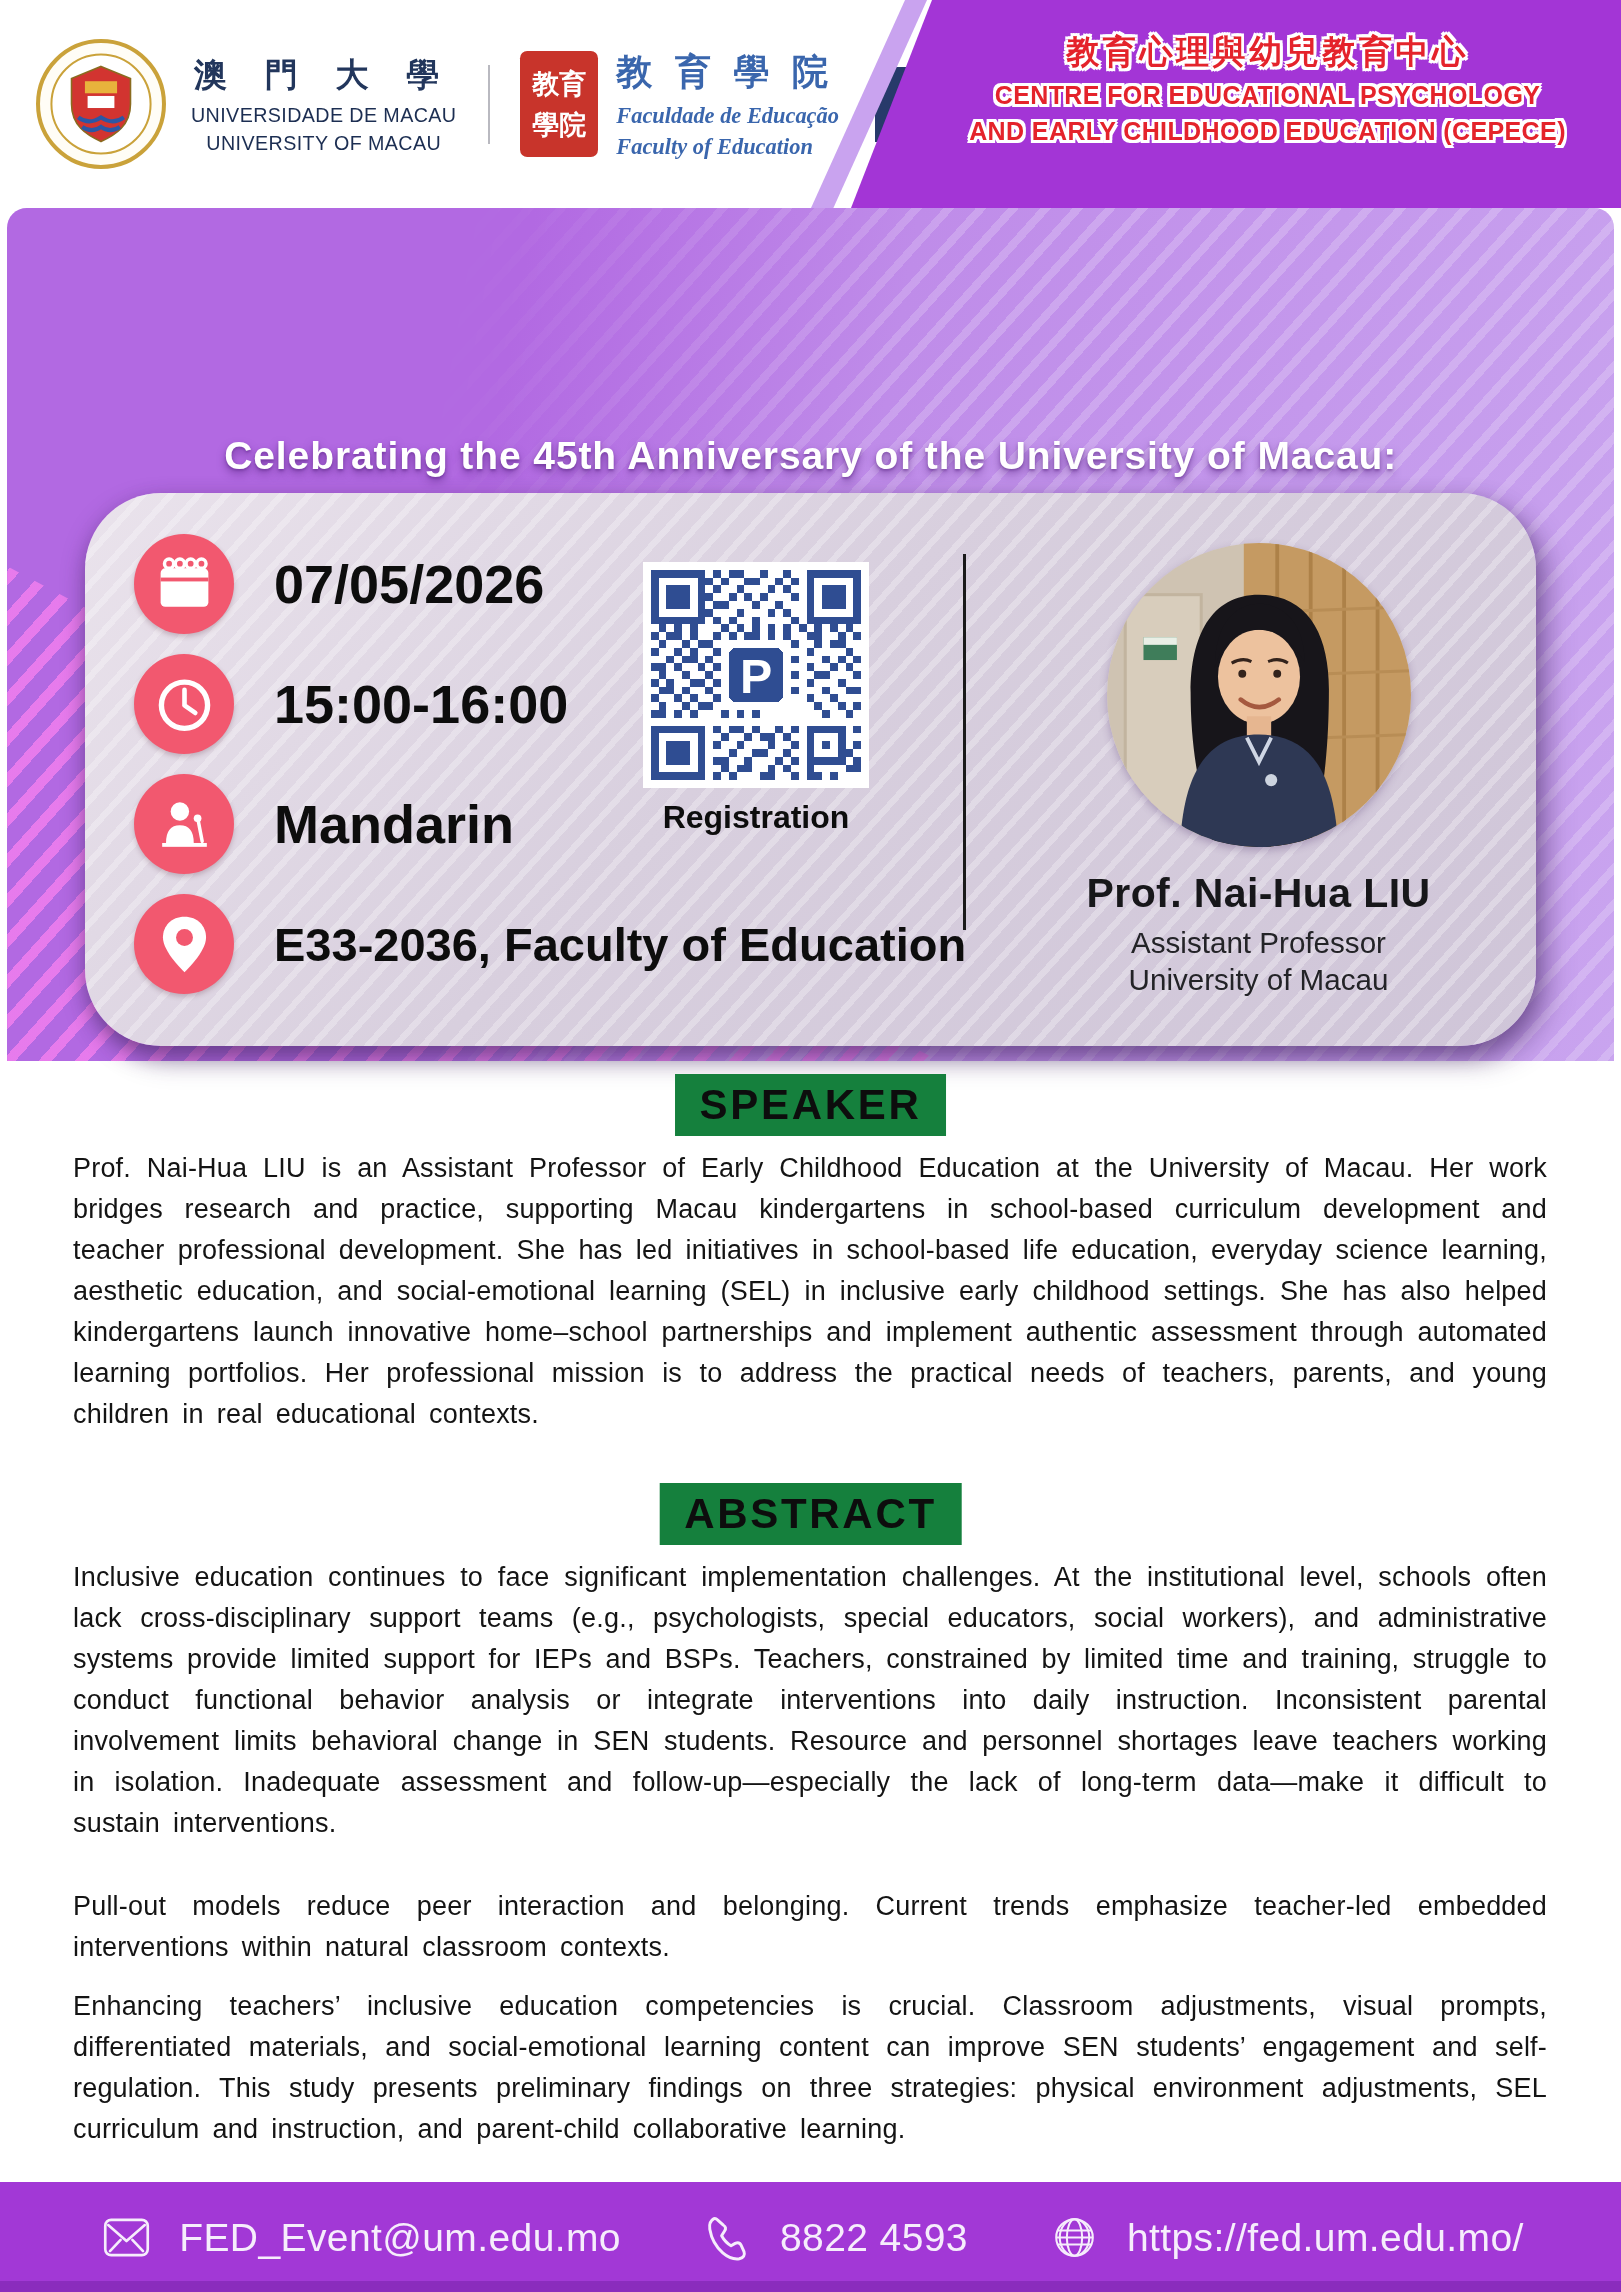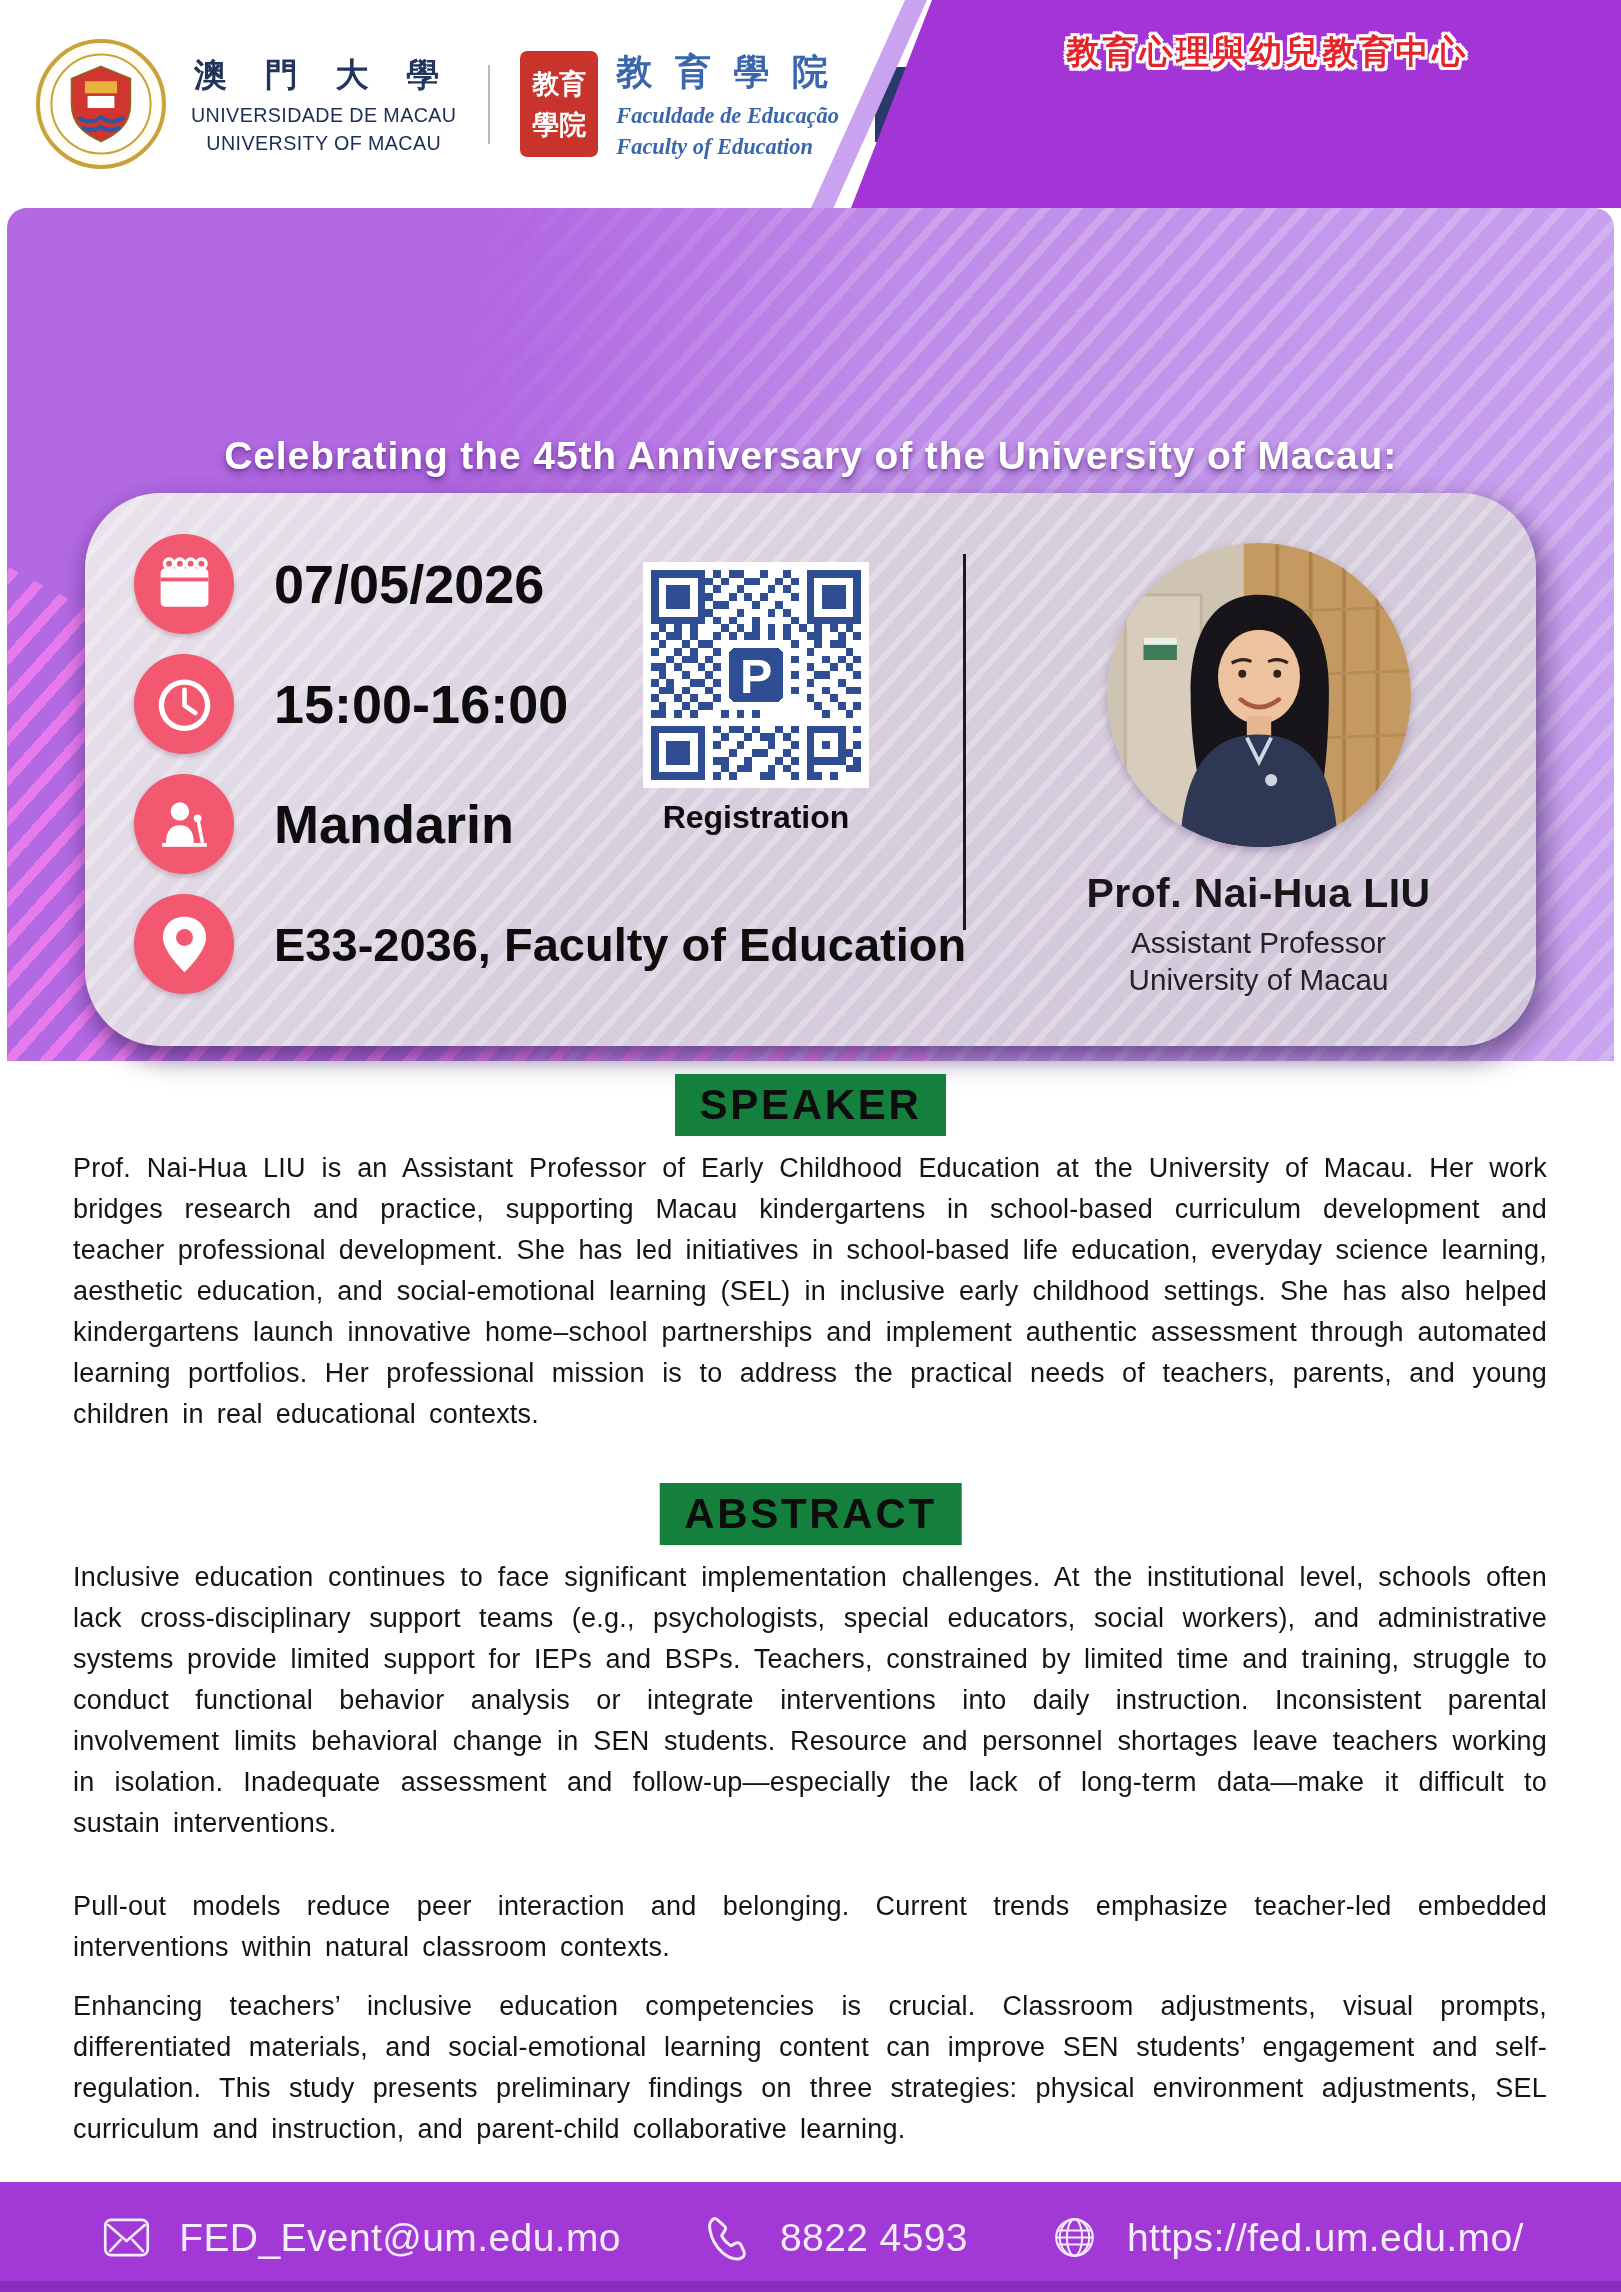--- a/index.html
+++ b/index.html
@@ -147,20 +147,22 @@
           <div class="c">奮進新程</div>
           <div class="e">Strive Forward and</div>
           <div class="e">Achieve Beyond</div>
         </div>
       </div>
     </div>
 
     <div class="centre-accent"></div>
     <div class="centre-banner">
       <div class="cn outline-red">教育心理與幼兒教育中心</div>
+      <div class="en outline-red">CENTRE FOR EDUCATIONAL PSYCHOLOGY</div>
+      <div class="en outline-red">AND EARLY CHILDHOOD EDUCATION (CEPECE)</div>
     </div>
   </div>
 
   <div class="banner">
     <div class="stripes"></div>
     <div class="pink-stripes"></div>
     <div class="banner-kicker">Celebrating the 45th Anniversary of the University of Macau:</div>
     <div class="banner-title">
       <div>Breakthroughs and Innovations in</div>
       <div>Early Childhood Inclusive Education</div>

